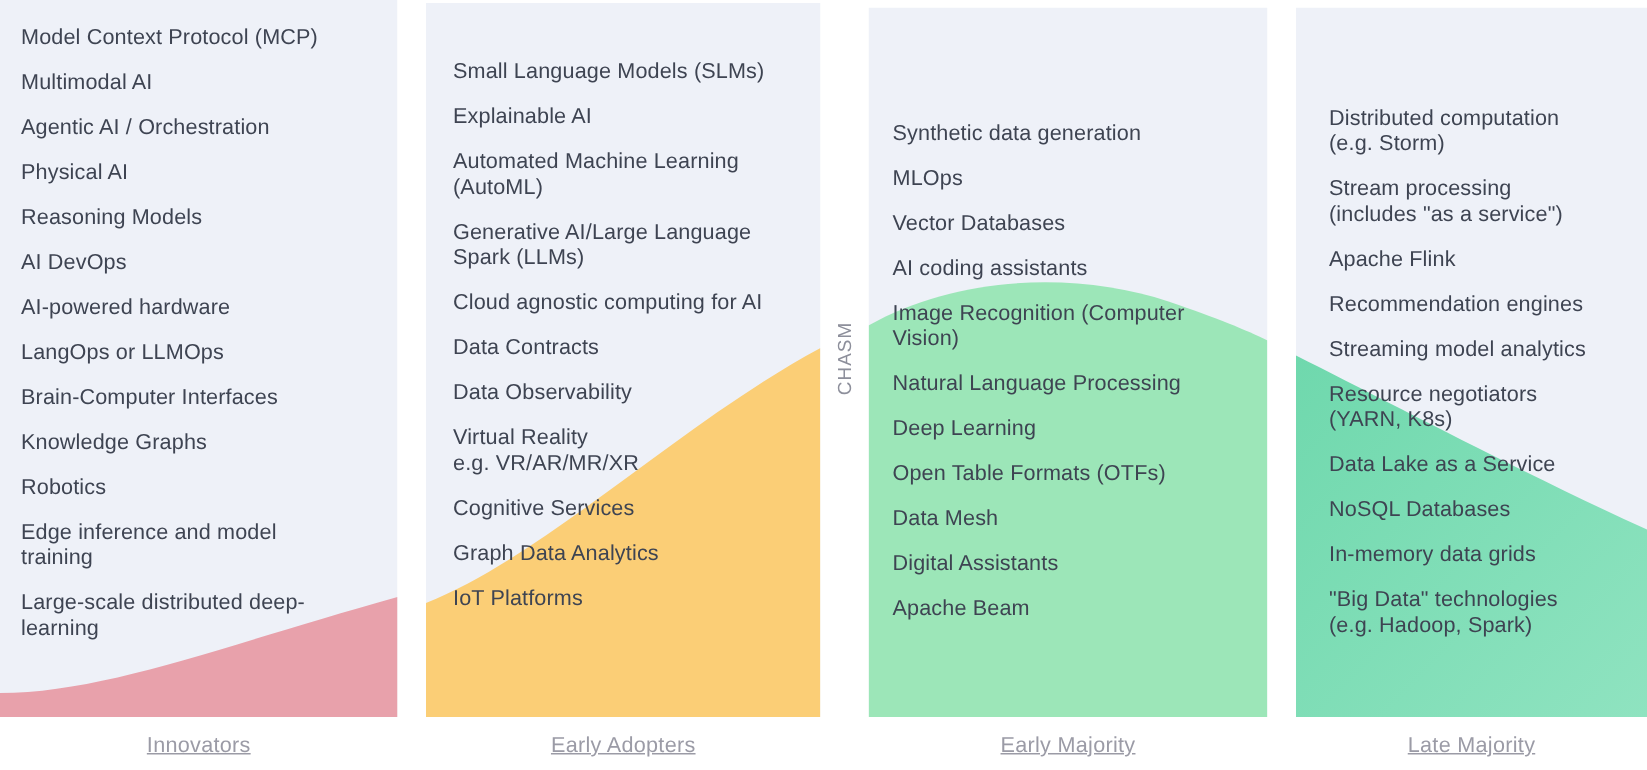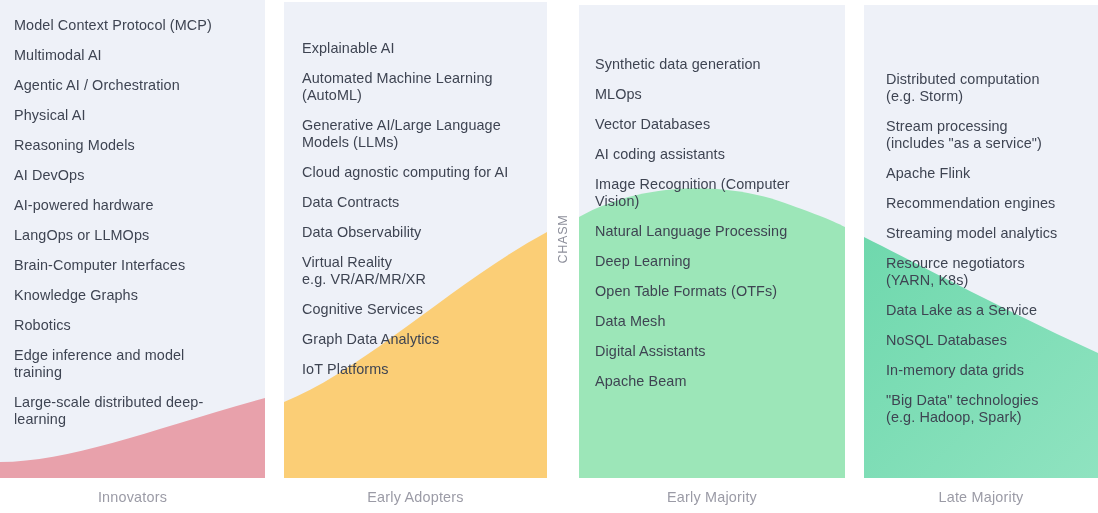--- a/index.html
+++ b/index.html
@@ -50,21 +50,21 @@
   }
 
   
   #col1 { left: 0px;   top: 0px; width: 265px; height: 478px; }
   #col2 { left: 284px; top: 2px; width: 263px; height: 476px; }
   #col3 { left: 579px; top: 5px; width: 266px; height: 473px; }
   #col4 { left: 864px; top: 5px; width: 234px; height: 473px; }
 
   #col1 .items { padding: 17px 16px 0 14px; gap: 13px; }
   #col2 .items { padding: 38px 16px 0 18px; gap: 13px; }
-  #col3 .items { padding: 51px 16px 0 16px; gap: 13px; }
+  #col3 .items { padding: 76px 16px 0 16px; gap: 13px; }
   #col4 .items { padding: 66px 14px 0 22px; gap: 13px; }
 
   
   #chasm {
     position: absolute;
     left: 548px;
     top: 0px;
     width: 31px;
     height: 478px;
     display: flex;
@@ -81,20 +81,21 @@
   }
 
   
   .footer-label {
     position: absolute;
     top: 489px;
     text-align: center;
     font-size: 14.4px;
     color: #9b9ba6;
     letter-spacing: 0.2px;
+    text-decoration: underline;
   }
   #lbl1 { left: 0px;   width: 265px; }
   #lbl2 { left: 284px; width: 263px; }
   #lbl3 { left: 579px; width: 266px; }
   #lbl4 { left: 864px; width: 234px; }
 </style>
 </head>
 <body>
 
 <div id="stage">
@@ -126,25 +127,26 @@
   </div>
 
   <div class="column" id="col2">
     <div class="col-bg"></div>
     <div class="col-shape">
       <svg viewBox="0 0 263 476" preserveAspectRatio="none">
         <path d="M0 400 C 80 368, 170 280, 263 230 L263 476 L0 476 Z" fill="#fbce76"></path>
       </svg>
     </div>
     <div class="items">
+      <div class="item">Small Language Models (SLMs)</div>
       <div class="item">Explainable AI</div>
       <div class="item">Automated Machine Learning
 (AutoML)</div>
       <div class="item">Generative AI/Large Language
-Models (LLMs)</div>
+Spark (LLMs)</div>
       <div class="item">Cloud agnostic computing for AI</div>
       <div class="item">Data Contracts</div>
       <div class="item">Data Observability</div>
       <div class="item">Virtual Reality
 e.g. VR/AR/MR/XR</div>
       <div class="item">Cognitive Services</div>
       <div class="item">Graph Data Analytics</div>
       <div class="item">IoT Platforms</div>
     </div>
   </div>

